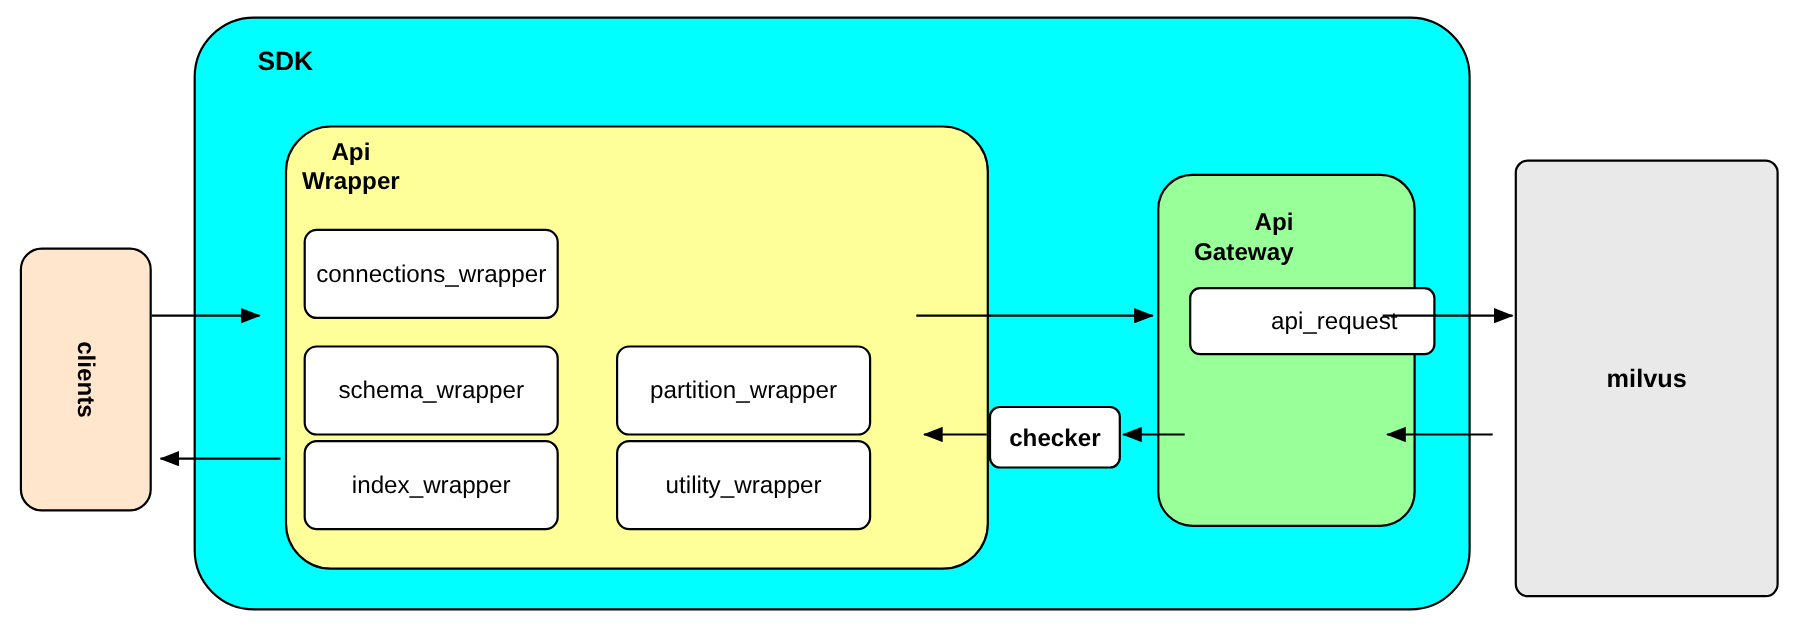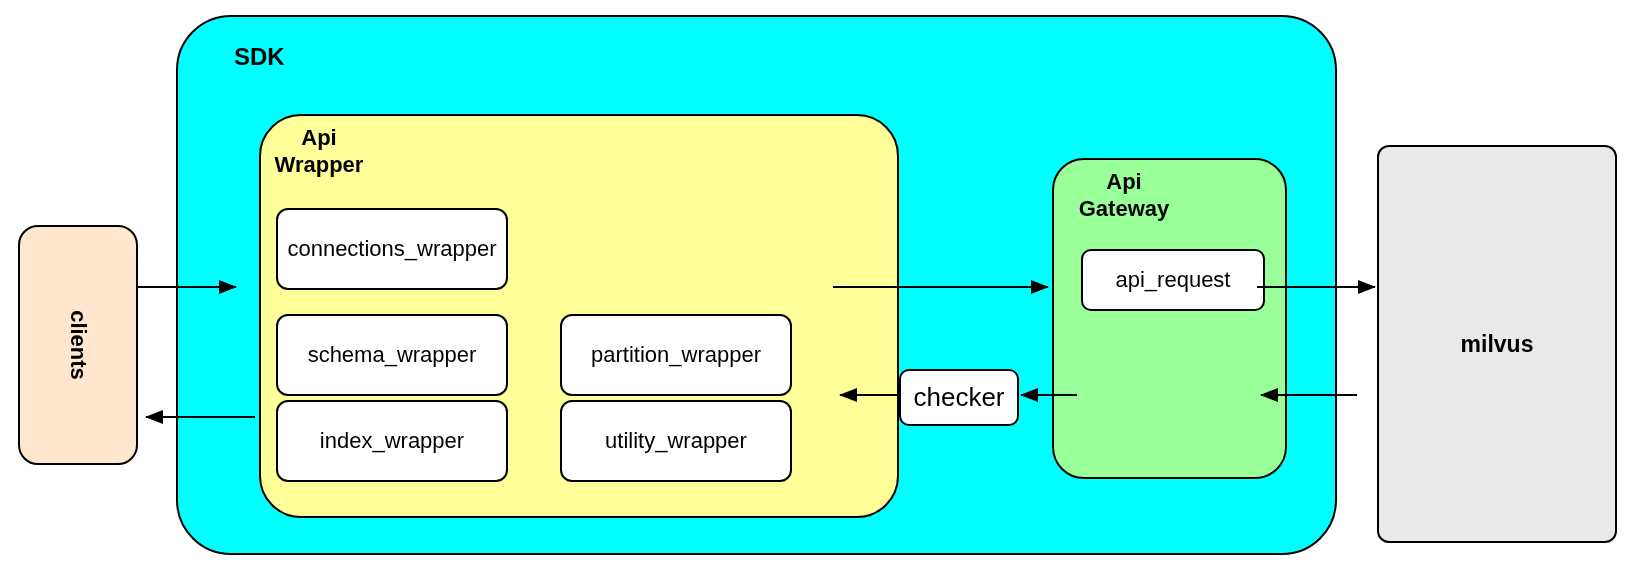--- a/index.html
+++ b/index.html
@@ -30,30 +30,30 @@
   .api-wrapper .ctr-label { left:6px; top:8px; width:104px; }
 
   .wbox { position:absolute; width:228px; height:78px; border-radius:12px;
           background:var(--node-fill,#FFFFFF); border:2px solid var(--border,#000);
           font-size:22px; }
   .wb-c1 { left:15px; }  .wb-c2 { left:299px; }
   .wb-r1 { top:80px;margin-top:12px; }   .wb-r2 { top:182px;margin-top:16px; }  .wb-r3 { top:284px; }
 
   
   .checker { left:721px; top:352px; width:120px; height:57px; border-radius:10px;
-             background:var(--node-fill,#FFFFFF); font-size:26px; }
+             background:var(--node-fill,#FFFFFF); font-size:22px;font-weight:bold; }
 
   
   .api-gateway { left:874px; top:141px; width:235px; height:321px; border-radius:32px;
                  background:var(--api-gateway-fill,#99FF99); }
-  .api-gateway .ctr-label { left:18px; top:8px; width:104px; }
+  .api-gateway .ctr-label { left:18px; top:28px; width:104px;text-align:right; }
   .gbox { position:absolute; left:27px; width:180px; height:58px; border-radius:10px;
           background:var(--node-fill,#FFFFFF); border:2px solid var(--border,#000);
           font-size:22px; }
-  .g-req { top:89px; }  .g-resp { top:210px; }
+  .g-req { top:101px;padding-left:40px; }  .g-resp { top:210px; }
 
   
   .milvus { left:1377px; top:145px; width:240px; height:398px; border-radius:12px;
             background:var(--milvus-fill,#E9E9E9); font-weight:bold; font-size:23px; }
 
   
   .arrow-layer { position:absolute; left:0; top:0; width:1634px; height:574px;
                  pointer-events:none; z-index:5; }
 </style>
 </head>

